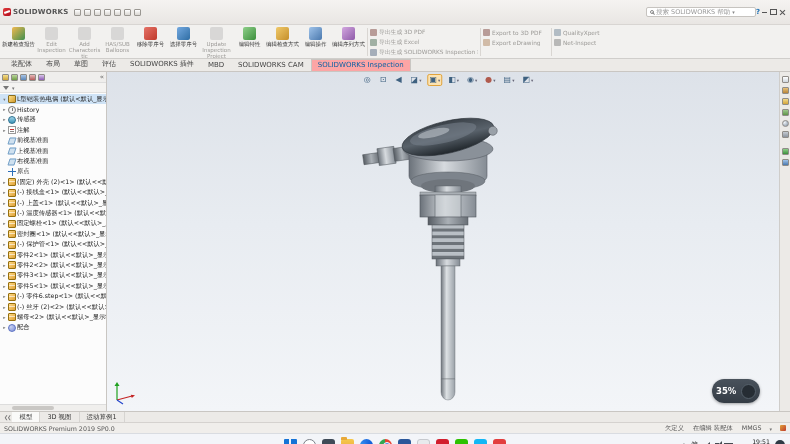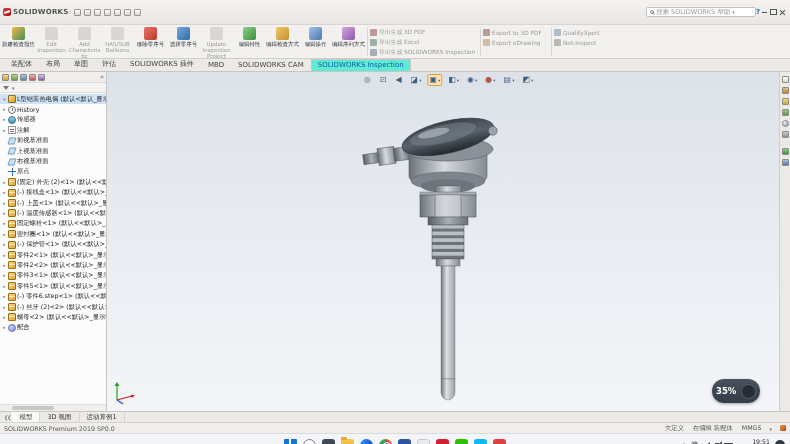--- a/index.html
+++ b/index.html
@@ -64,21 +64,21 @@
 .pdf-icon{background:#c0392b}
 .excel-icon{background:#2e7d46}
 .inspection-project-icon{background:#3f72ad}
 .edrawings-icon{background:#e67e22}
 .qualityxpert-icon{background:#5b8db8}
 .net-inspect-icon{background:#808080}
 
 
 .tabstrip{height:13px;background:#eceae7;border-bottom:1px solid #c9c6c2;display:flex;align-items:flex-end;padding-left:4px;position:relative;z-index:20}
 .ctab{font-size:7px;color:#444;padding:1px 6px 2px 6px;border:1px solid transparent;border-bottom:none;white-space:nowrap}
-.ctab.active{background:#5eead4;border-color:#c9c6c2;color:#0b61a4}
+.ctab.active{background:#fca5a5;border-color:#c9c6c2;color:#0b61a4}
 
 
 .main{display:flex;height:339px;position:relative}
 
 
 .fmpanel{width:107px;background:#f4f3f1;border-right:1px solid #c9c6c2;display:flex;flex-direction:column}
 .fm-header{height:11px;display:flex;align-items:center;padding:0 2px;background:#efeeec;border-bottom:1px solid #ddd;gap:2px}
 .fm-tabs{display:flex;align-items:center;gap:2px}
 .fmtab{width:7px;height:7px;border:1px solid #8f8c88;border-radius:1px}
 .featuremanager-tree-icon{background:linear-gradient(#f7e08a,#caa23a)}

